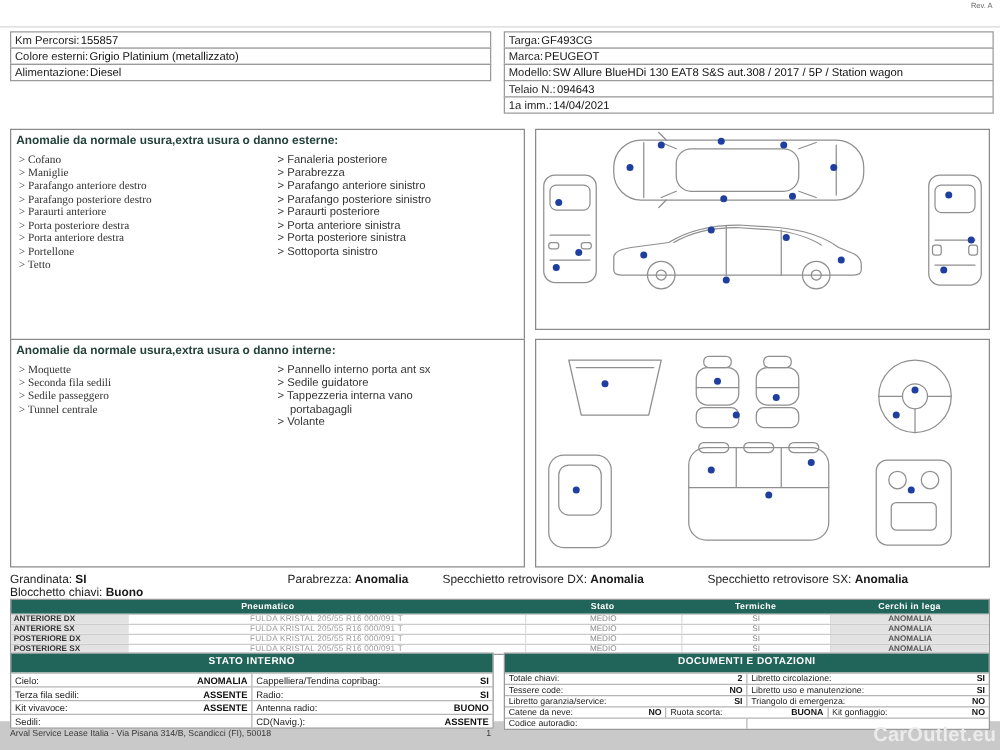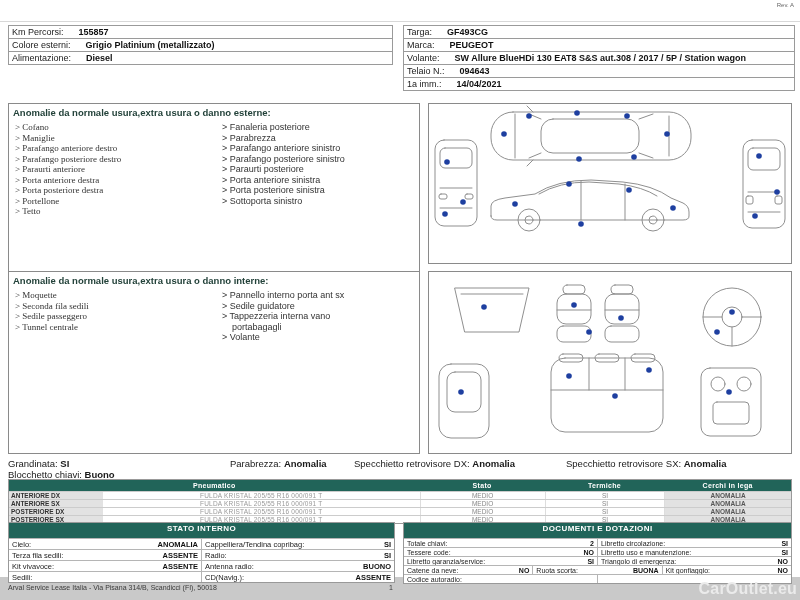--- a/index.html
+++ b/index.html
@@ -14,21 +14,21 @@
 
   #page-header { position: absolute; left: 0; top: 0; width: 800px; height: 22px; border-bottom: 1px solid #d8d8d8; }
   #page-title { position: absolute; left: 10px; top: 4px; font-size: 13px; font-weight: bold; letter-spacing: 0.8px; color: var(--color-accent, #216459); }
   #rev { position: absolute; right: 6px; top: 2px; font-size: 6px; color: #666; }
 
   #info-left  { position: absolute; left: 8px;   top: 25px; width: 385px; }
   #info-right { position: absolute; left: 403px; top: 25px; width: 392px; }
   .info-row { border: 1px solid #9a9a9a; margin-top: -1px; padding: 1px 3px; font-size: 9px; line-height: 10px; background: #fff; }
   .info-row:first-child { margin-top: 0; }
   .info-row .lbl { color: #222; }
-  .info-row .val { font-weight: bold; color: #111; margin-left: 15px; }
+  .info-row .val { font-weight: normal; color: #111; margin-left: 1px; }
 
   .anom-box { position: absolute; border: 1px solid #8a8a8a; background: #fff; }
   #ext-box { left: 8px; top: 103px; width: 412px; height: 182px; }
   #int-box { left: 8px; top: 271px; width: 412px; height: 183px; }
   .diagram-box { position: absolute; border: 1px solid #8a8a8a; background: #fff; }
   #ext-diagram-box { left: 428px; top: 103px; width: 364px; height: 161px; }
   #int-diagram-box { left: 428px; top: 271px; width: 364px; height: 183px; }
 
   .anom-header { font-size: 9.5px; font-weight: bold; padding: 3px 4px 2px; color: #23423a; }
   .anom-cols { display: flex; padding: 2px 0 0 6px; }
@@ -108,42 +108,42 @@
 
 <div id="info-right">
 
 <div class="info-row">
     <span class="lbl">Targa:</span><span class="val">GF493CG</span>
   </div>
     <div class="info-row">
     <span class="lbl">Marca:</span><span class="val">PEUGEOT</span>
   </div>
     <div class="info-row">
-    <span class="lbl">Volante:</span><span class="val">SW Allure BlueHDi 130 EAT8 S&amp;S aut.308 / 2017 / 5P / Station wagon</span>
+    <span class="lbl">Modello:</span><span class="val">SW Allure BlueHDi 130 EAT8 S&amp;S aut.308 / 2017 / 5P / Station wagon</span>
   </div>
     <div class="info-row">
     <span class="lbl">Telaio N.:</span><span class="val">094643</span>
   </div>
     <div class="info-row">
     <span class="lbl">1a imm.:</span><span class="val">14/04/2021</span>
   </div>
   </div>
 
 <div class="anom-box" id="ext-box">
   <div class="anom-header">Anomalie da normale usura,extra usura o danno esterne:</div>
   <div class="anom-cols">
     <ul class="anom-list col-left">
 
     <li><span>Cofano</span></li>
         <li><span>Maniglie</span></li>
         <li><span>Parafango anteriore destro</span></li>
         <li><span>Parafango posteriore destro</span></li>
         <li><span>Paraurti anteriore</span></li>
+        <li><span>Porta posteriore destra</span></li>
         <li><span>Porta anteriore destra</span></li>
-        <li><span>Porta posteriore destra</span></li>
         <li><span>Portellone</span></li>
         <li><span>Tetto</span></li>
       </ul>
     <ul class="anom-list col-right">
 
     <li><span>Fanaleria posteriore</span></li>
         <li><span>Parabrezza</span></li>
         <li><span>Parafango anteriore sinistro</span></li>
         <li><span>Parafango posteriore sinistro</span></li>
         <li><span>Paraurti posteriore</span></li>

